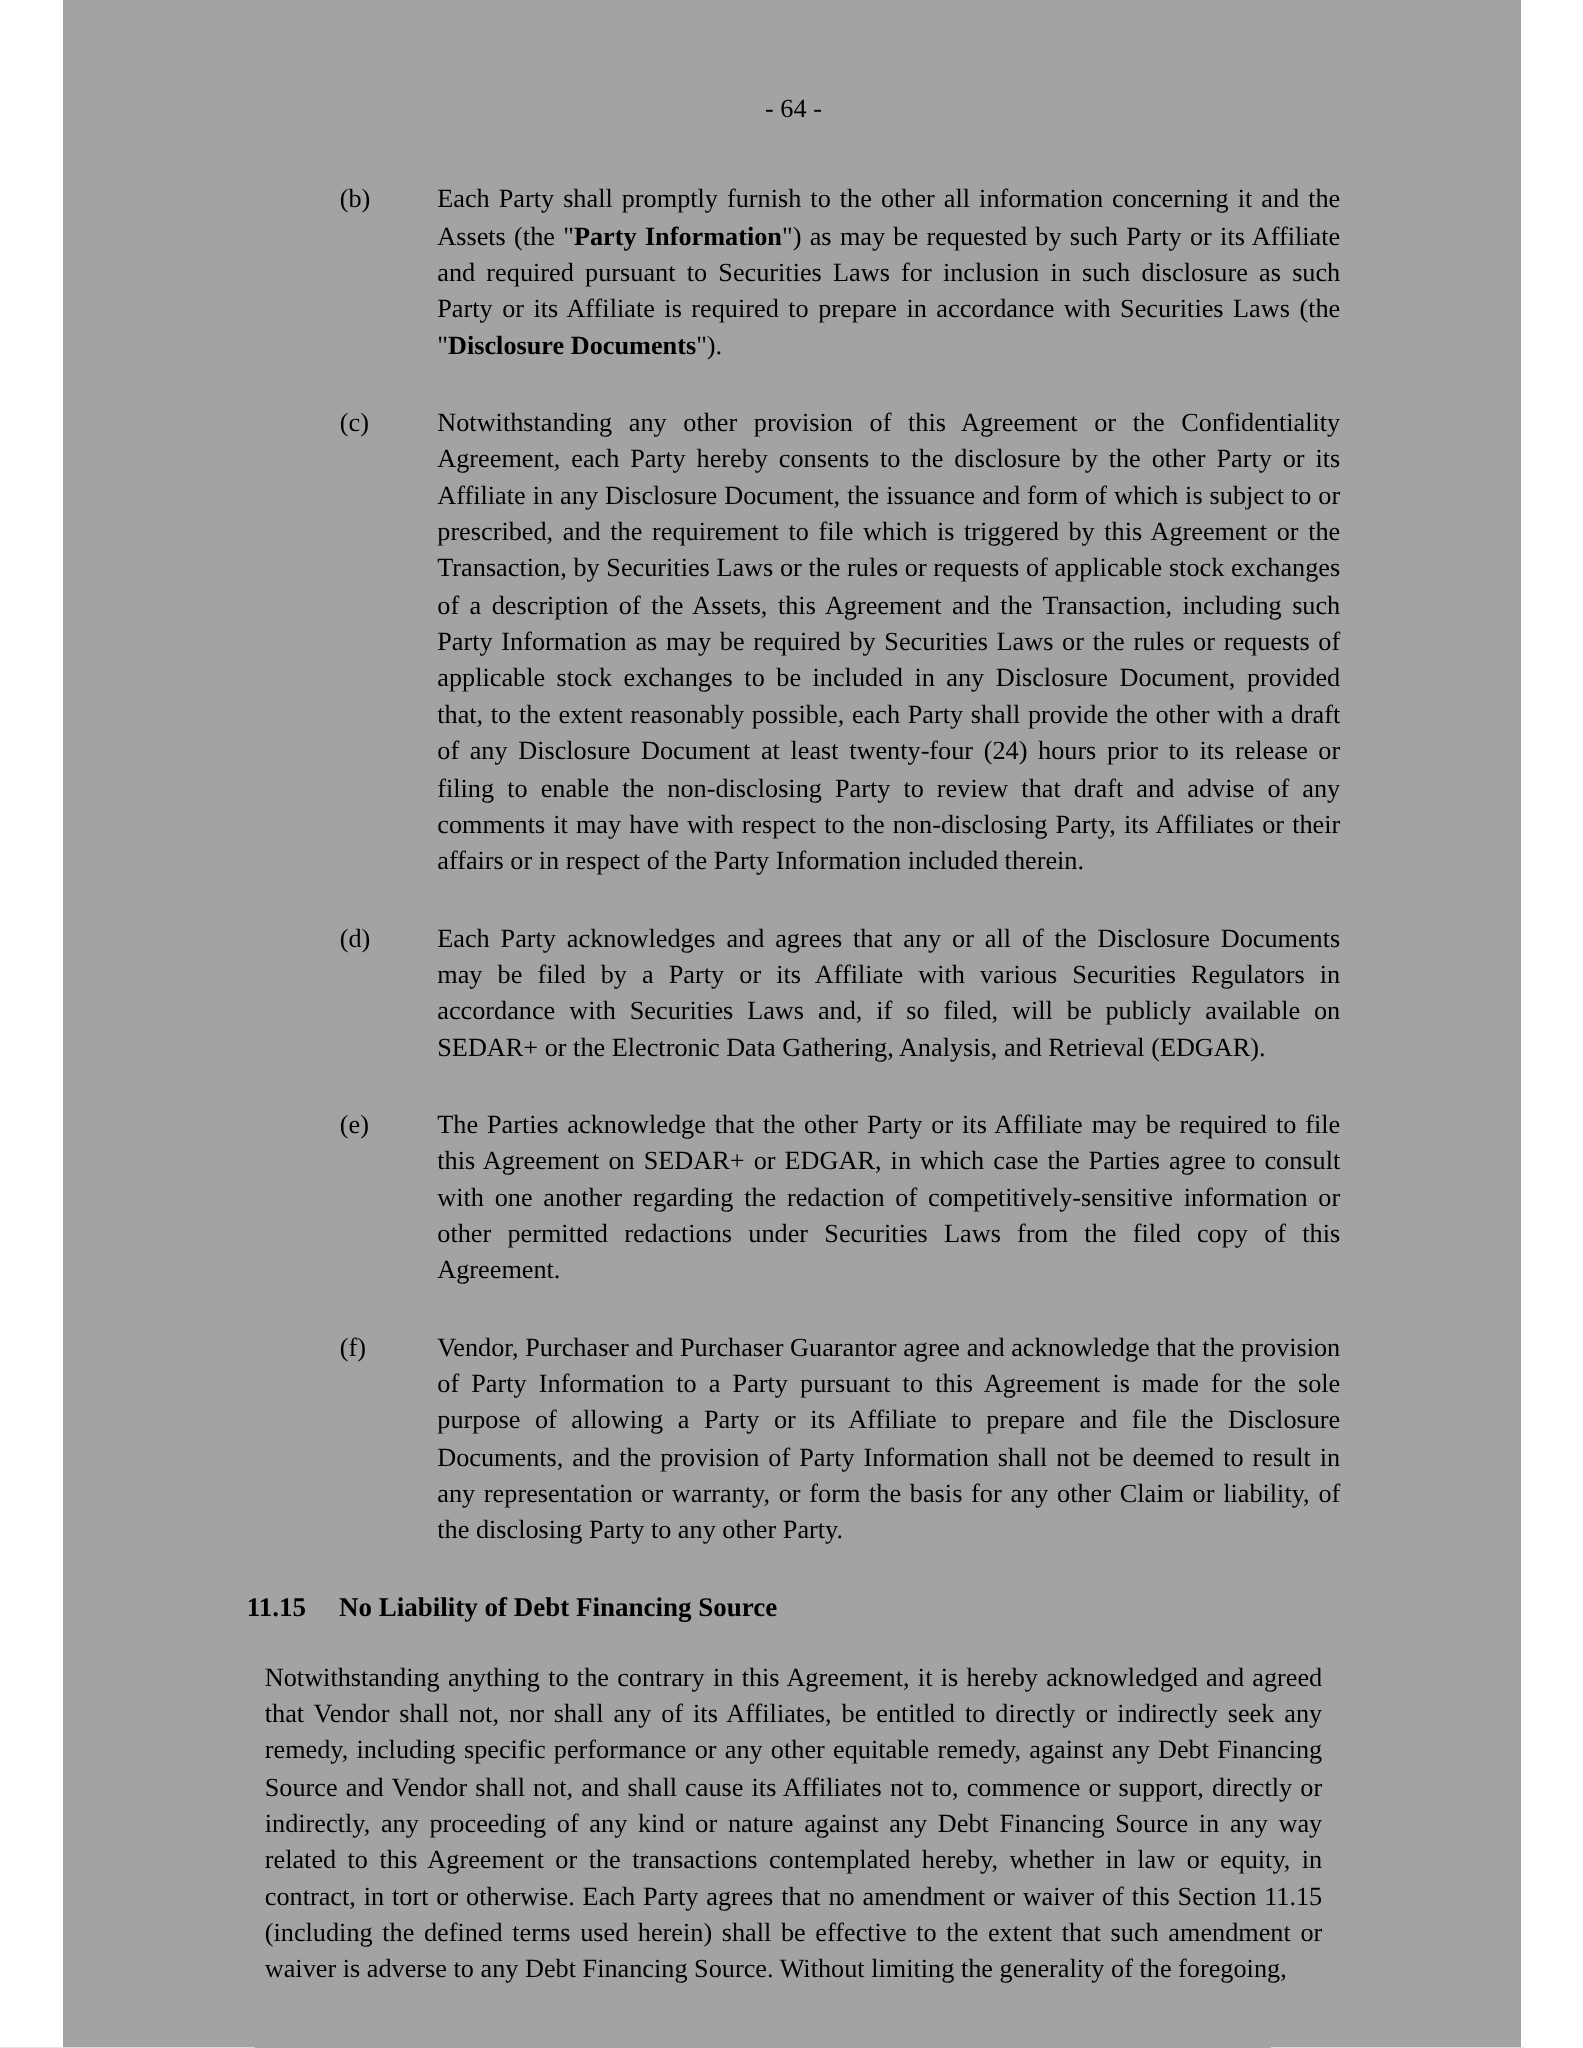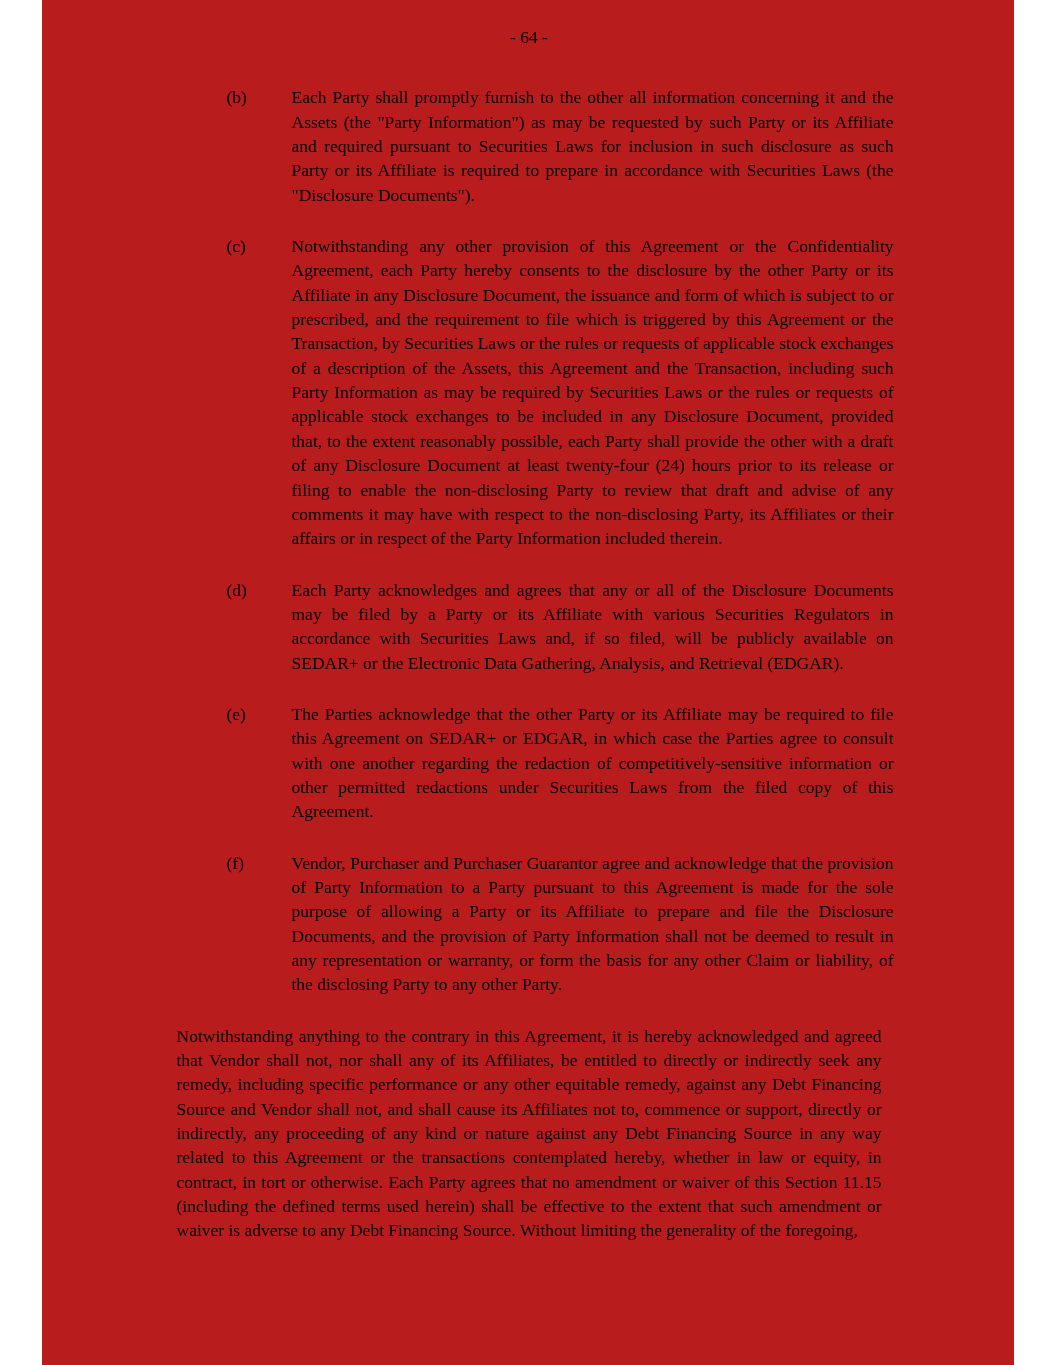--- a/index.html
+++ b/index.html
@@ -2,44 +2,44 @@
 <html><head>
 <meta charset="utf-8">
 <style>
   * { box-sizing: border-box; }
   html, body { margin: 0; padding: 0; background: #ffffff; }
   .page {
     position: relative;
     width: 972px;
     height: 1365px;
     margin: 0 auto;
-    background: #b91c1c;
+    background: #a3a3a3;
     color: #000000;
     font-family: "Liberation Serif", "DejaVu Serif", serif;
     font-size: 17.5px;
     line-height: 24.35px;
-    padding: 25px 120px 40px 123px;
+    padding: 60px 120px 40px 123px;
     overflow: hidden;
   }
   .page-number {
     text-align: center;
     margin: 0 0 36px 0;
   }
   .clause {
     display: grid;
     grid-template-columns: 65px 1fr;
     margin: 0 0 27px 62px;
   }
   .clause-label {
     text-align: left;
   }
   .clause-text {
     text-align: justify;
   }
-  .b { font-weight: normal; }
+  .b { font-weight: bold; }
   .section-heading {
     font-weight: bold;
     font-size: 18px;
     line-height: 24px;
     margin: 0 0 23px 0;
   }
   .section-number { margin-right: 22px; }
   .section-body {
     margin: 12px;
     text-align: justify;
@@ -70,16 +70,19 @@
   <div class="clause">
     <span class="clause-label">(e)</span>
     <div class="clause-text"><span>The Parties acknowledge that the other Party or its Affiliate may be required to file this Agreement on SEDAR+ or EDGAR, in which case the Parties agree to consult with one another regarding the redaction of competitively-sensitive information or other permitted redactions under Securities Laws from the filed copy of this Agreement.</span></div>
   </div>
 
   <div class="clause">
     <span class="clause-label">(f)</span>
     <div class="clause-text"><span>Vendor, Purchaser and Purchaser Guarantor agree and acknowledge that the provision of Party Information to a Party pursuant to this Agreement is made for the sole purpose of allowing a Party or its Affiliate to prepare and file the Disclosure Documents, and the provision of Party Information shall not be deemed to result in any representation or warranty, or form the basis for any other Claim or liability, of the disclosing Party to any other Party.</span></div>
   </div>
 
+  <h2 class="section-heading">
+    <span class="section-number">11.15</span><span class="section-title">No Liability of Debt Financing Source</span>
+  </h2>
 
   <p class="section-body">Notwithstanding anything to the contrary in this Agreement, it is hereby acknowledged and agreed that Vendor shall not, nor shall any of its Affiliates, be entitled to directly or indirectly seek any remedy, including specific performance or any other equitable remedy, against any Debt Financing Source and Vendor shall not, and shall cause its Affiliates not to, commence or support, directly or indirectly, any proceeding of any kind or nature against any Debt Financing Source in any way related to this Agreement or the transactions contemplated hereby, whether in law or equity, in contract, in tort or otherwise. Each Party agrees that no amendment or waiver of this Section 11.15 (including the defined terms used herein) shall be effective to the extent that such amendment or waiver is adverse to any Debt Financing Source. Without limiting the generality of the foregoing,</p>
 
 </div>
 
 </body></html>

